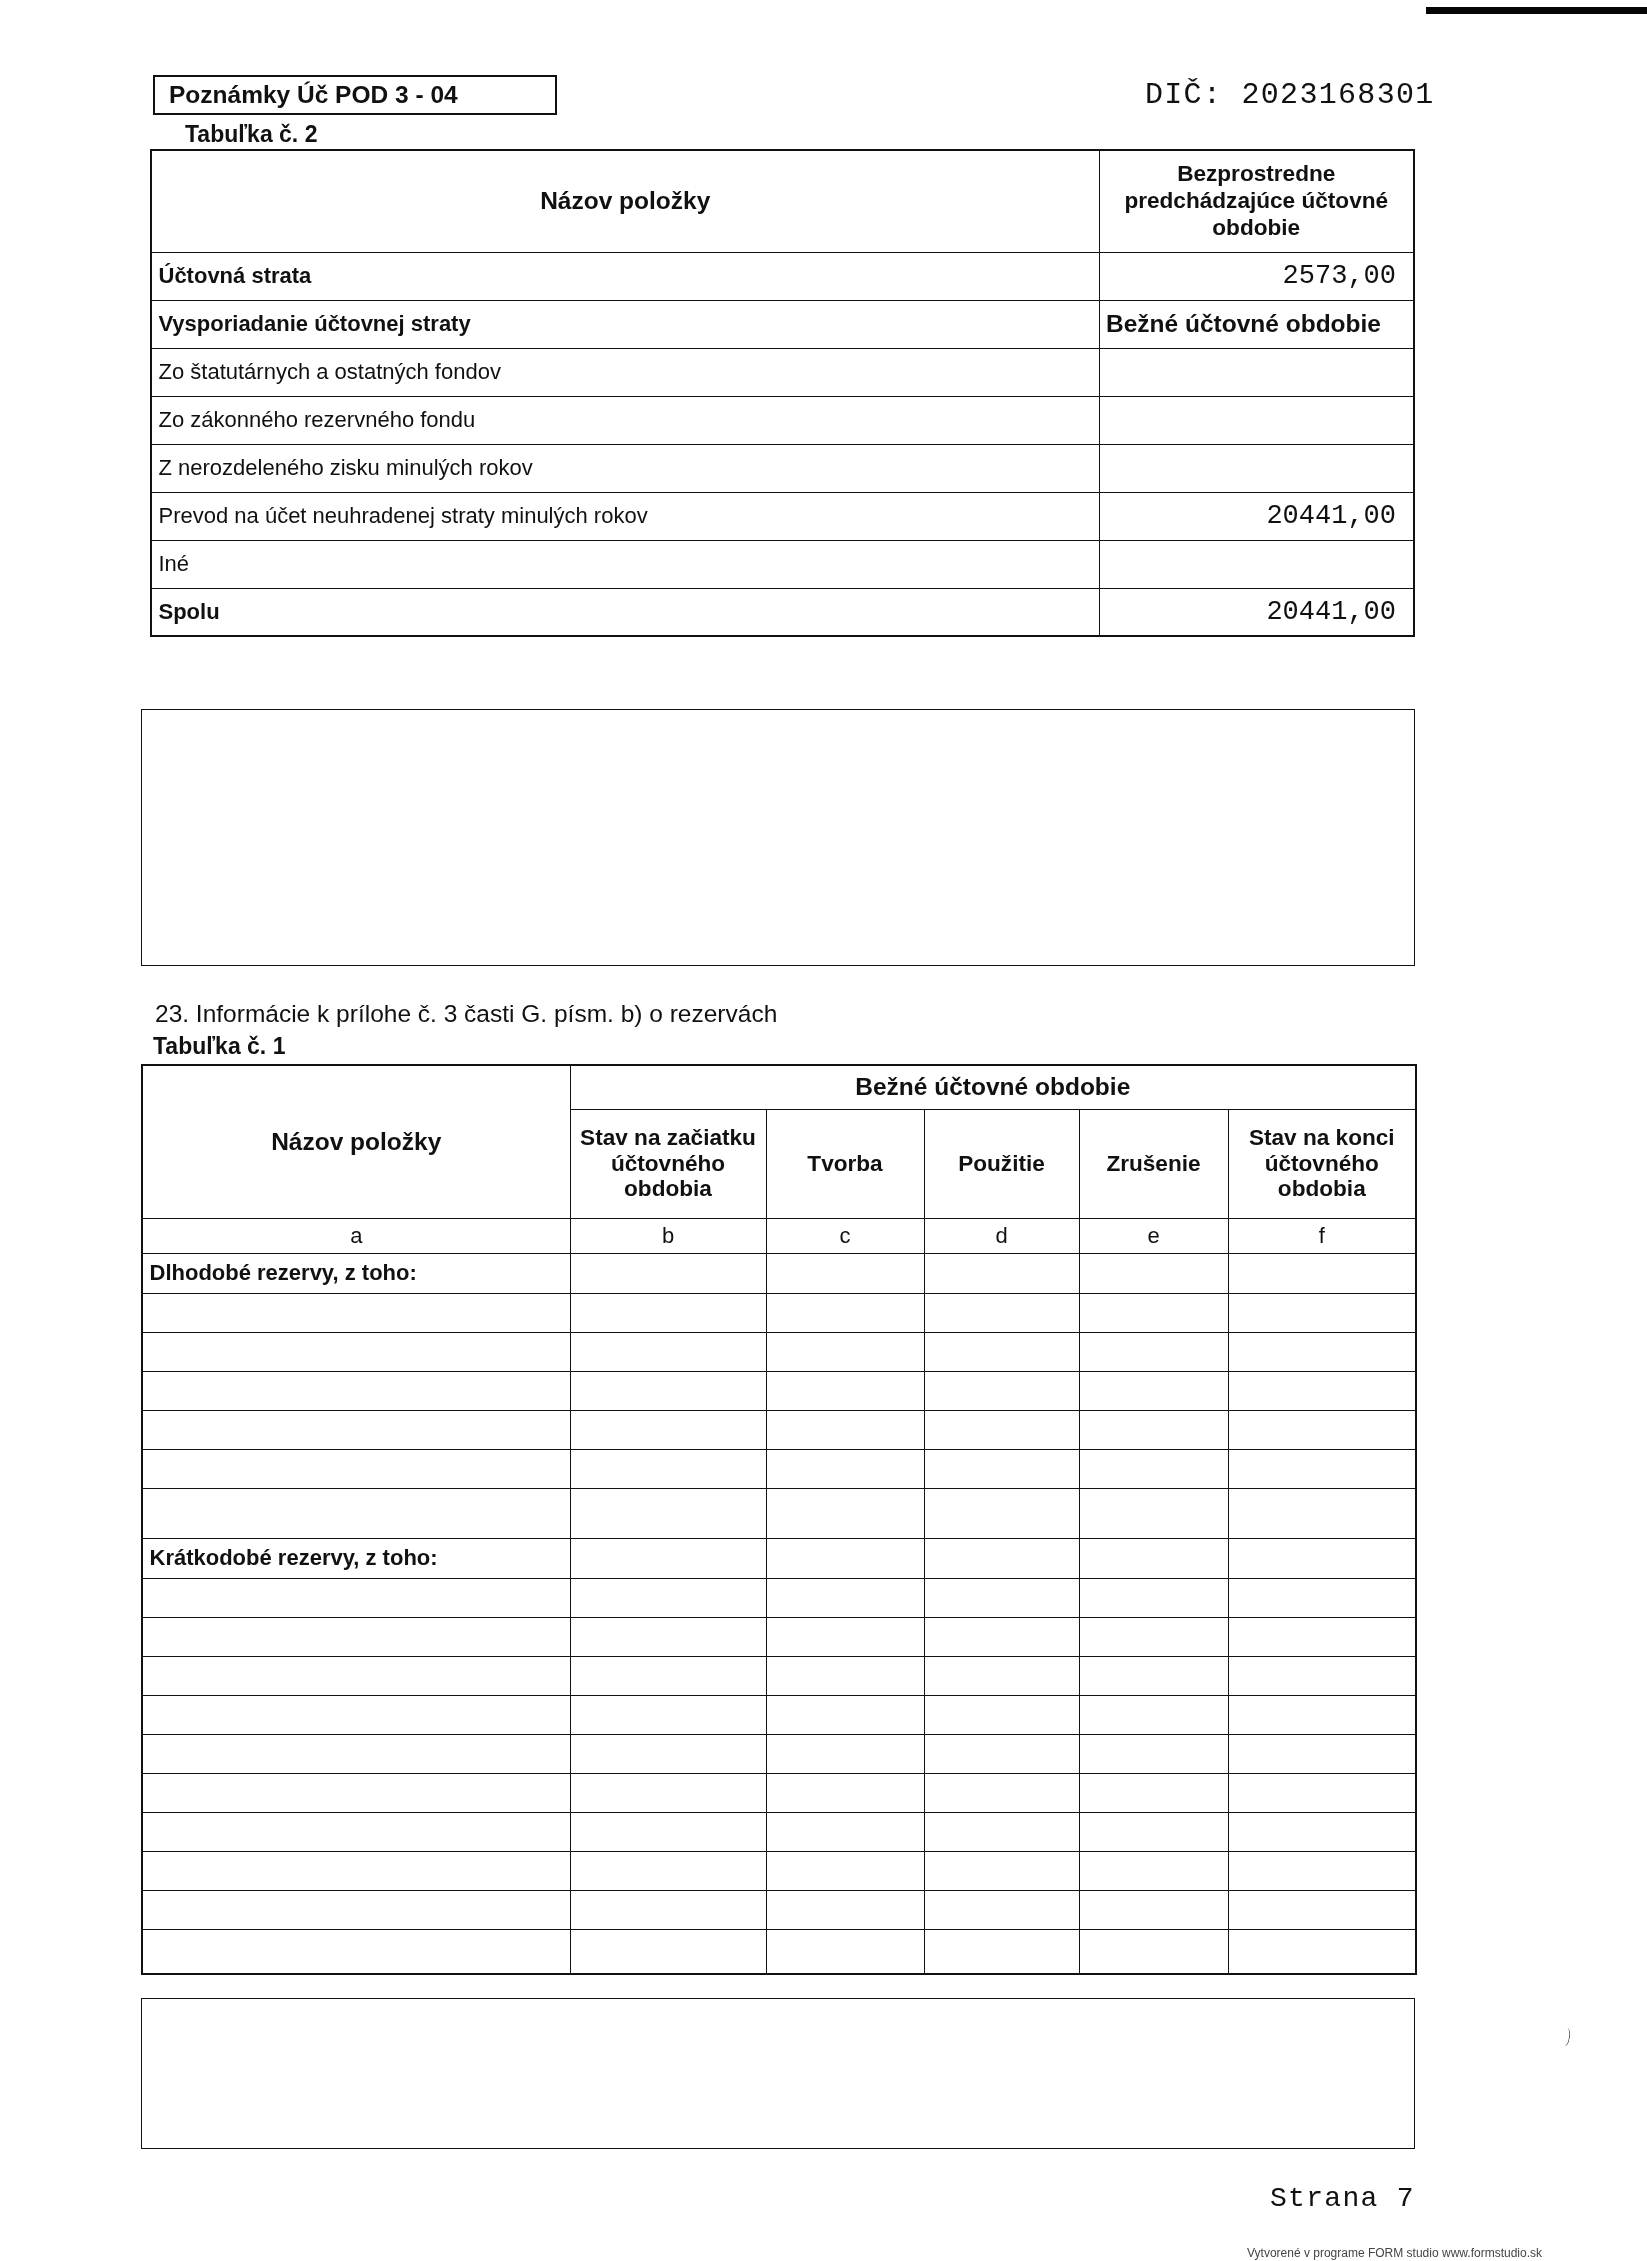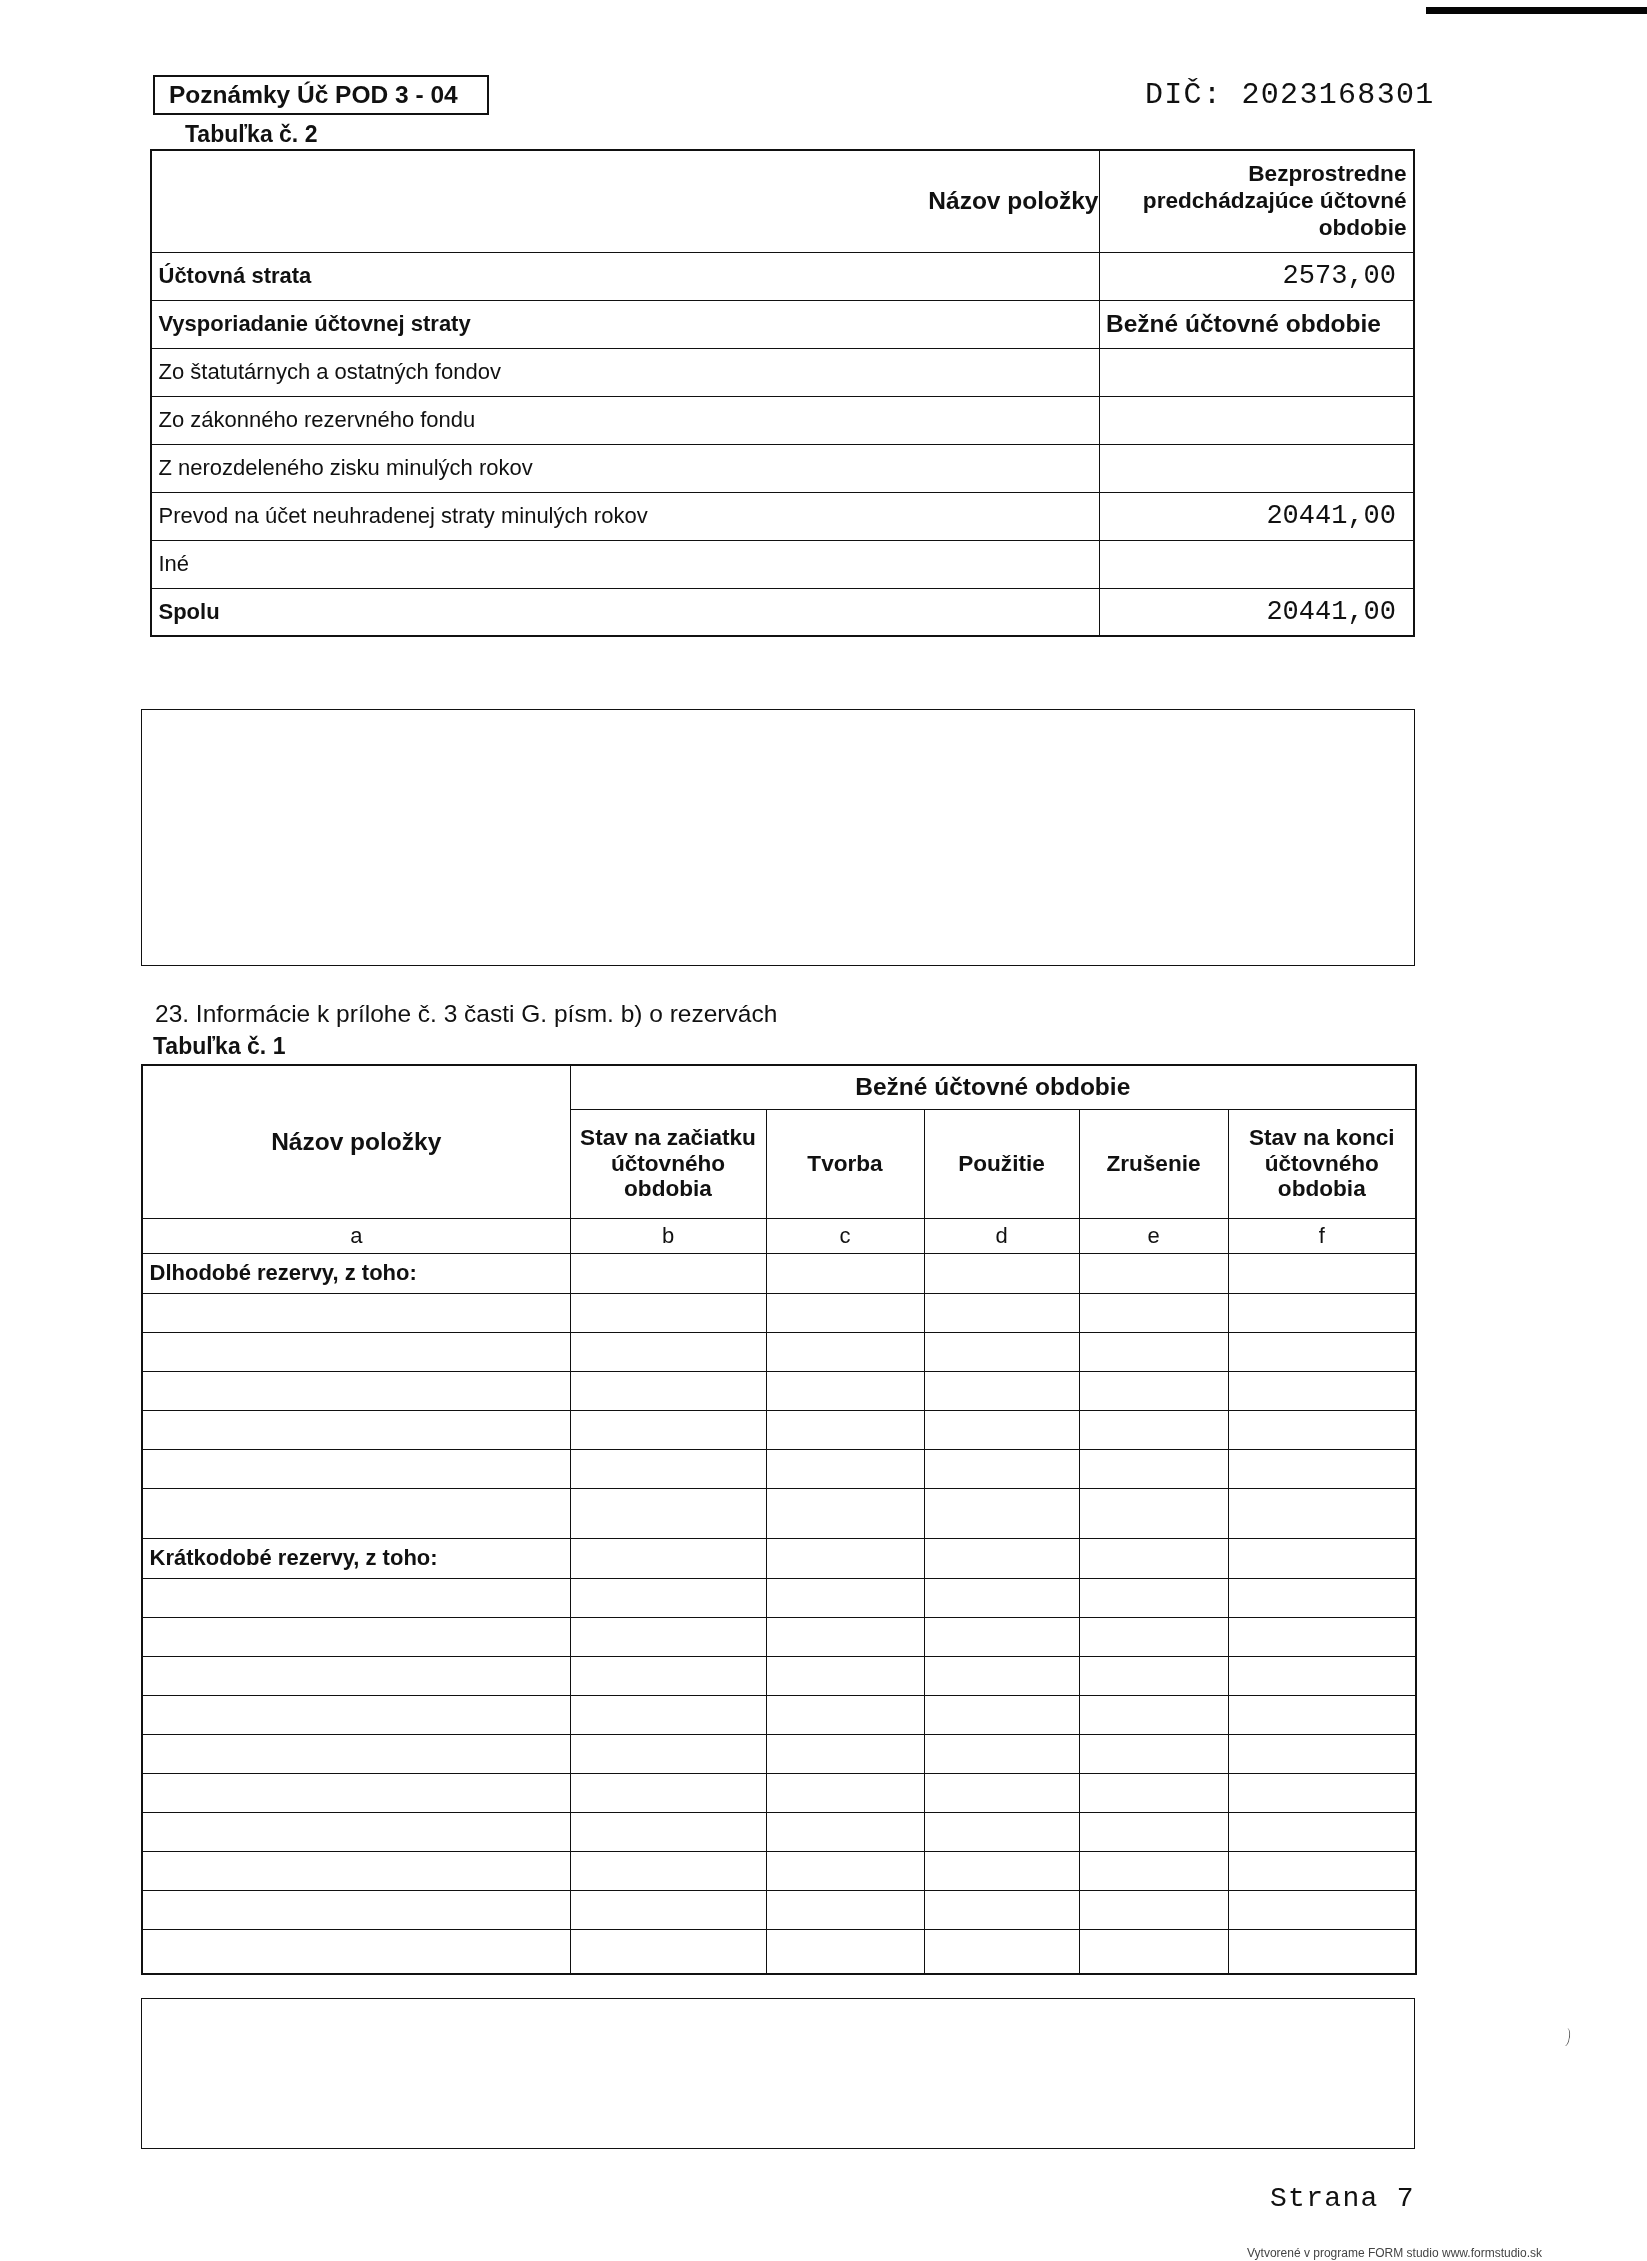--- a/index.html
+++ b/index.html
@@ -11,35 +11,35 @@
     font-family:"Liberation Sans", sans-serif;
     color:#111;
     overflow:hidden;
   }
 
   
   .scan-bar { position:absolute; left:1426px; top:6.5px; width:221px; height:7.8px; background:#050505; }
 
   
   .form-label-box {
-    position:absolute; left:153px; top:75px; width:336px; height:40px;
+    position:absolute; left:153px; top:75px; width:404px; height:40px;
     border:2.6px solid #111; display:flex; align-items:center; padding-left:14px;
     font-size:24.5px; font-weight:700;
   }
   .dic {
     position:absolute; left:1145px; top:78px;
     font-family:"Liberation Mono", monospace; font-size:30px; letter-spacing:1.3px;
   }
   .caption-t2 { position:absolute; left:158px; top:121px; font-size:23px; font-weight:700;margin-left:27px; }
 
   
   table { border-collapse:collapse; table-layout:fixed; }
   td, th { border:1.9px solid #111; overflow:hidden; }
   .table2 { position:absolute; left:150px; top:149px; width:1263px; border:2.6px solid #111; }
-  .t2-header-row th { height:102px; vertical-align:middle; text-align:right; font-weight:700; }
+  .t2-header-row th { height:102px; vertical-align:middle; text-align:center; font-weight:700; }
   .t2-name-header { font-size:24.5px; }
   .t2-period-header { font-size:22.6px; line-height:1.18; padding:0 6.5px; }
   .table2 td { height:48px; vertical-align:middle; }
   .lbl { text-align:left; padding-left:6.5px; font-size:22px;margin-top:20px; }
   .b { font-weight:700; }
   .val { text-align:right; padding-right:17px; font-family:"Liberation Mono", monospace; font-size:27px; }
   .val.subhead { font-family:"Liberation Sans", sans-serif; font-weight:700; text-align:left; padding-left:6.5px; font-size:24.5px; }
 
   
   .notes-box-1 { position:absolute; left:141px; top:709px; width:1274px; height:257px; border:1.9px solid #111; }

